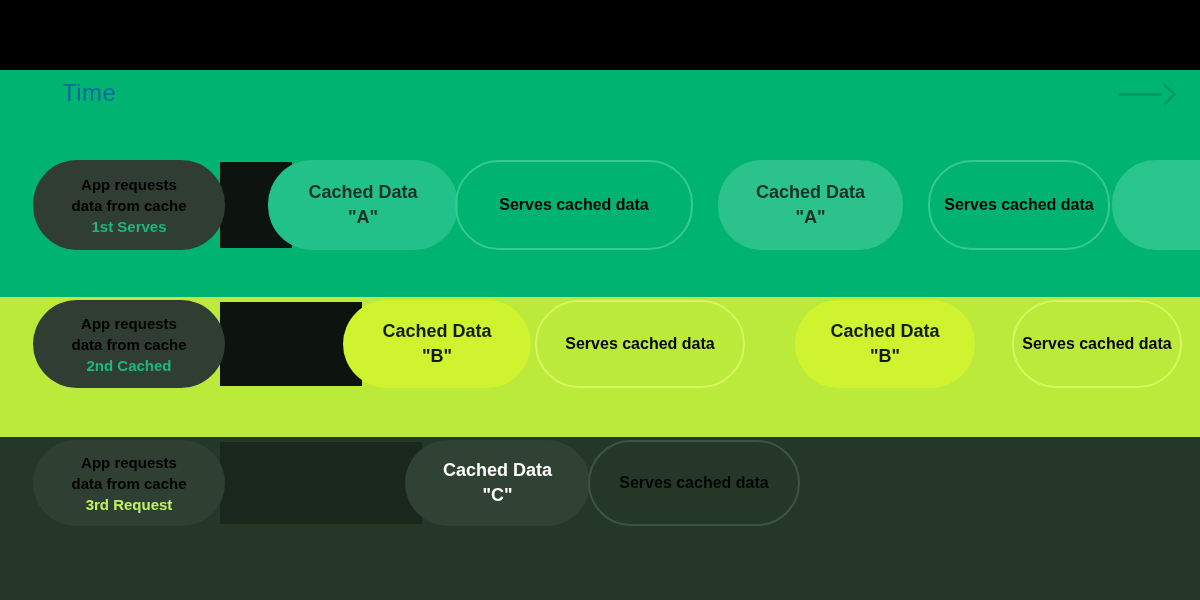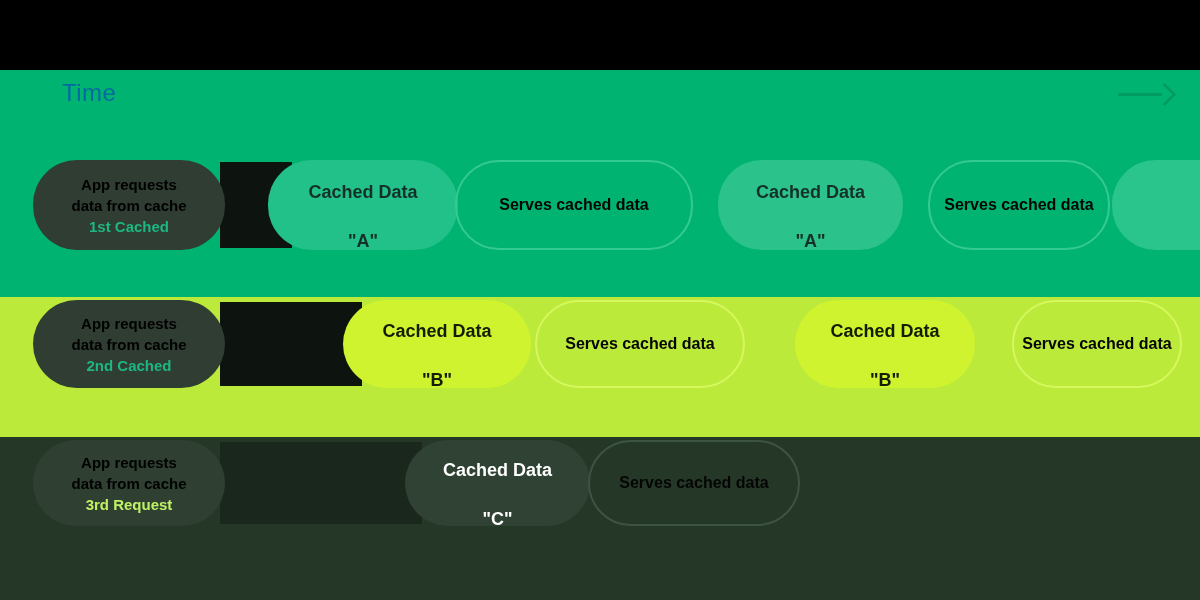--- a/index.html
+++ b/index.html
@@ -33,21 +33,21 @@
   .pill{
     position:absolute;border-radius:44px;
     display:flex;flex-direction:column;align-items:center;justify-content:center;
     text-align:center;box-sizing:border-box;
   }
   .req-pill{background:#2f3d33;}
   .req-line{font-size:15px;font-weight:bold;color:#000000;line-height:21px;}
   .req-line-hl1,.req-line-hl2{color:#1eb682;}
   .req-line-hl3{color:#bef264;}
   .gapbar{position:absolute;}
-  .data-pill .l1,.data-pill .l2{font-size:18px;font-weight:bold;line-height:25px;margin-top:24px;}
+  .data-pill .l1,.data-pill .l2{font-size:18px;font-weight:bold;line-height:25px;}
   .status-pill{background:transparent;border:2px solid;}
   .status-text{font-size:16px;font-weight:bold;color:#050505;text-align:center;}
 
   
   .r1{top:160px;height:90px;}
   .r1-gap{left:220px;top:162px;width:72px;height:86px;background:#0d130f;}
   .r1-req{left:33px;width:192px;}
   .r1-a1{left:268px;width:190px;background:#22c189;}
   .r1-a2{left:718px;width:185px;background:#2cc28b;}
   .r1 .l1,.r1 .l2{color:#143129;}
@@ -86,21 +86,21 @@
   <div class="time-label">Time</div>
   <div class="time-arrow">
     <div class="shaft"></div>
     <div class="head"></div>
   </div>
 
   <div class="gapbar r1-gap"></div>
   <div class="pill req-pill r1 r1-req">
     <div class="req-line">App requests</div>
     <div class="req-line">data from cache</div>
-    <div class="req-line req-line-hl1">1st Cached</div>
+    <div class="req-line req-line-hl1">1st Serves</div>
   </div>
   <div class="pill data-pill r1 r1-a1">
     <div class="l1">Cached Data</div>
     <div class="l2">"A"</div>
   </div>
   <div class="pill status-pill r1 r1-s1">
     <div class="status-text">Serves cached data</div>
   </div>
   <div class="pill data-pill r1 r1-a2">
     <div class="l1">Cached Data</div>

